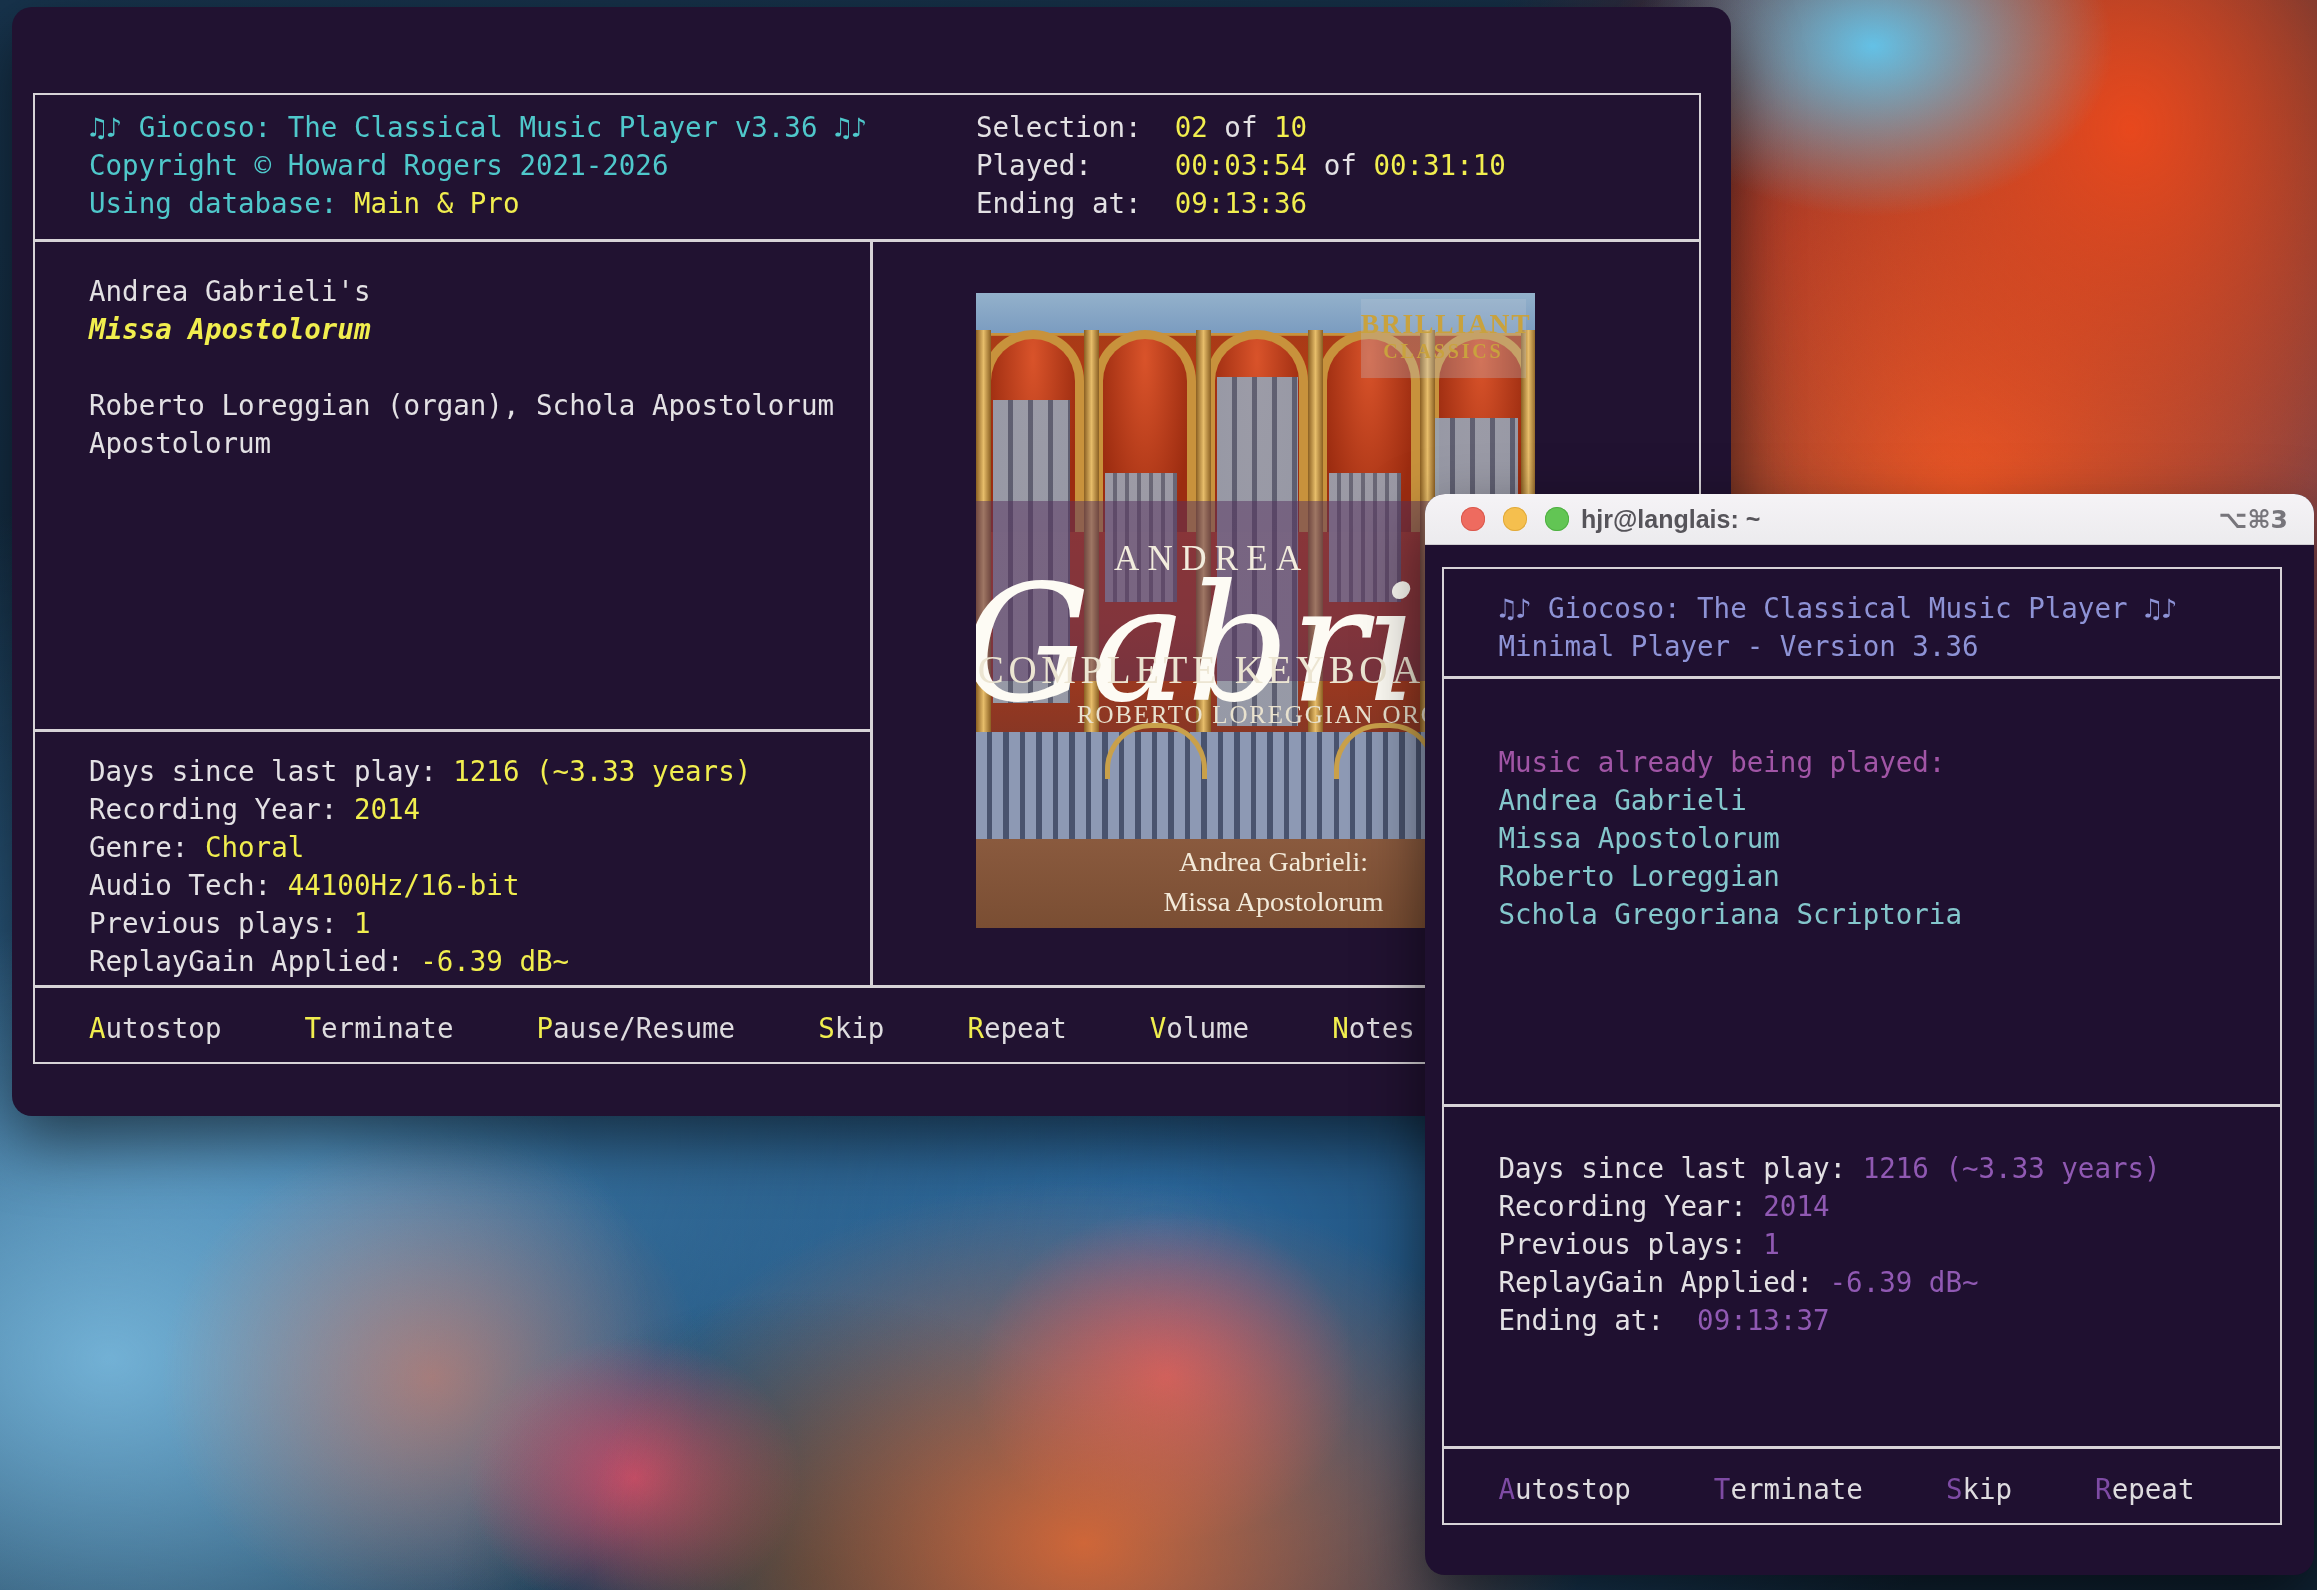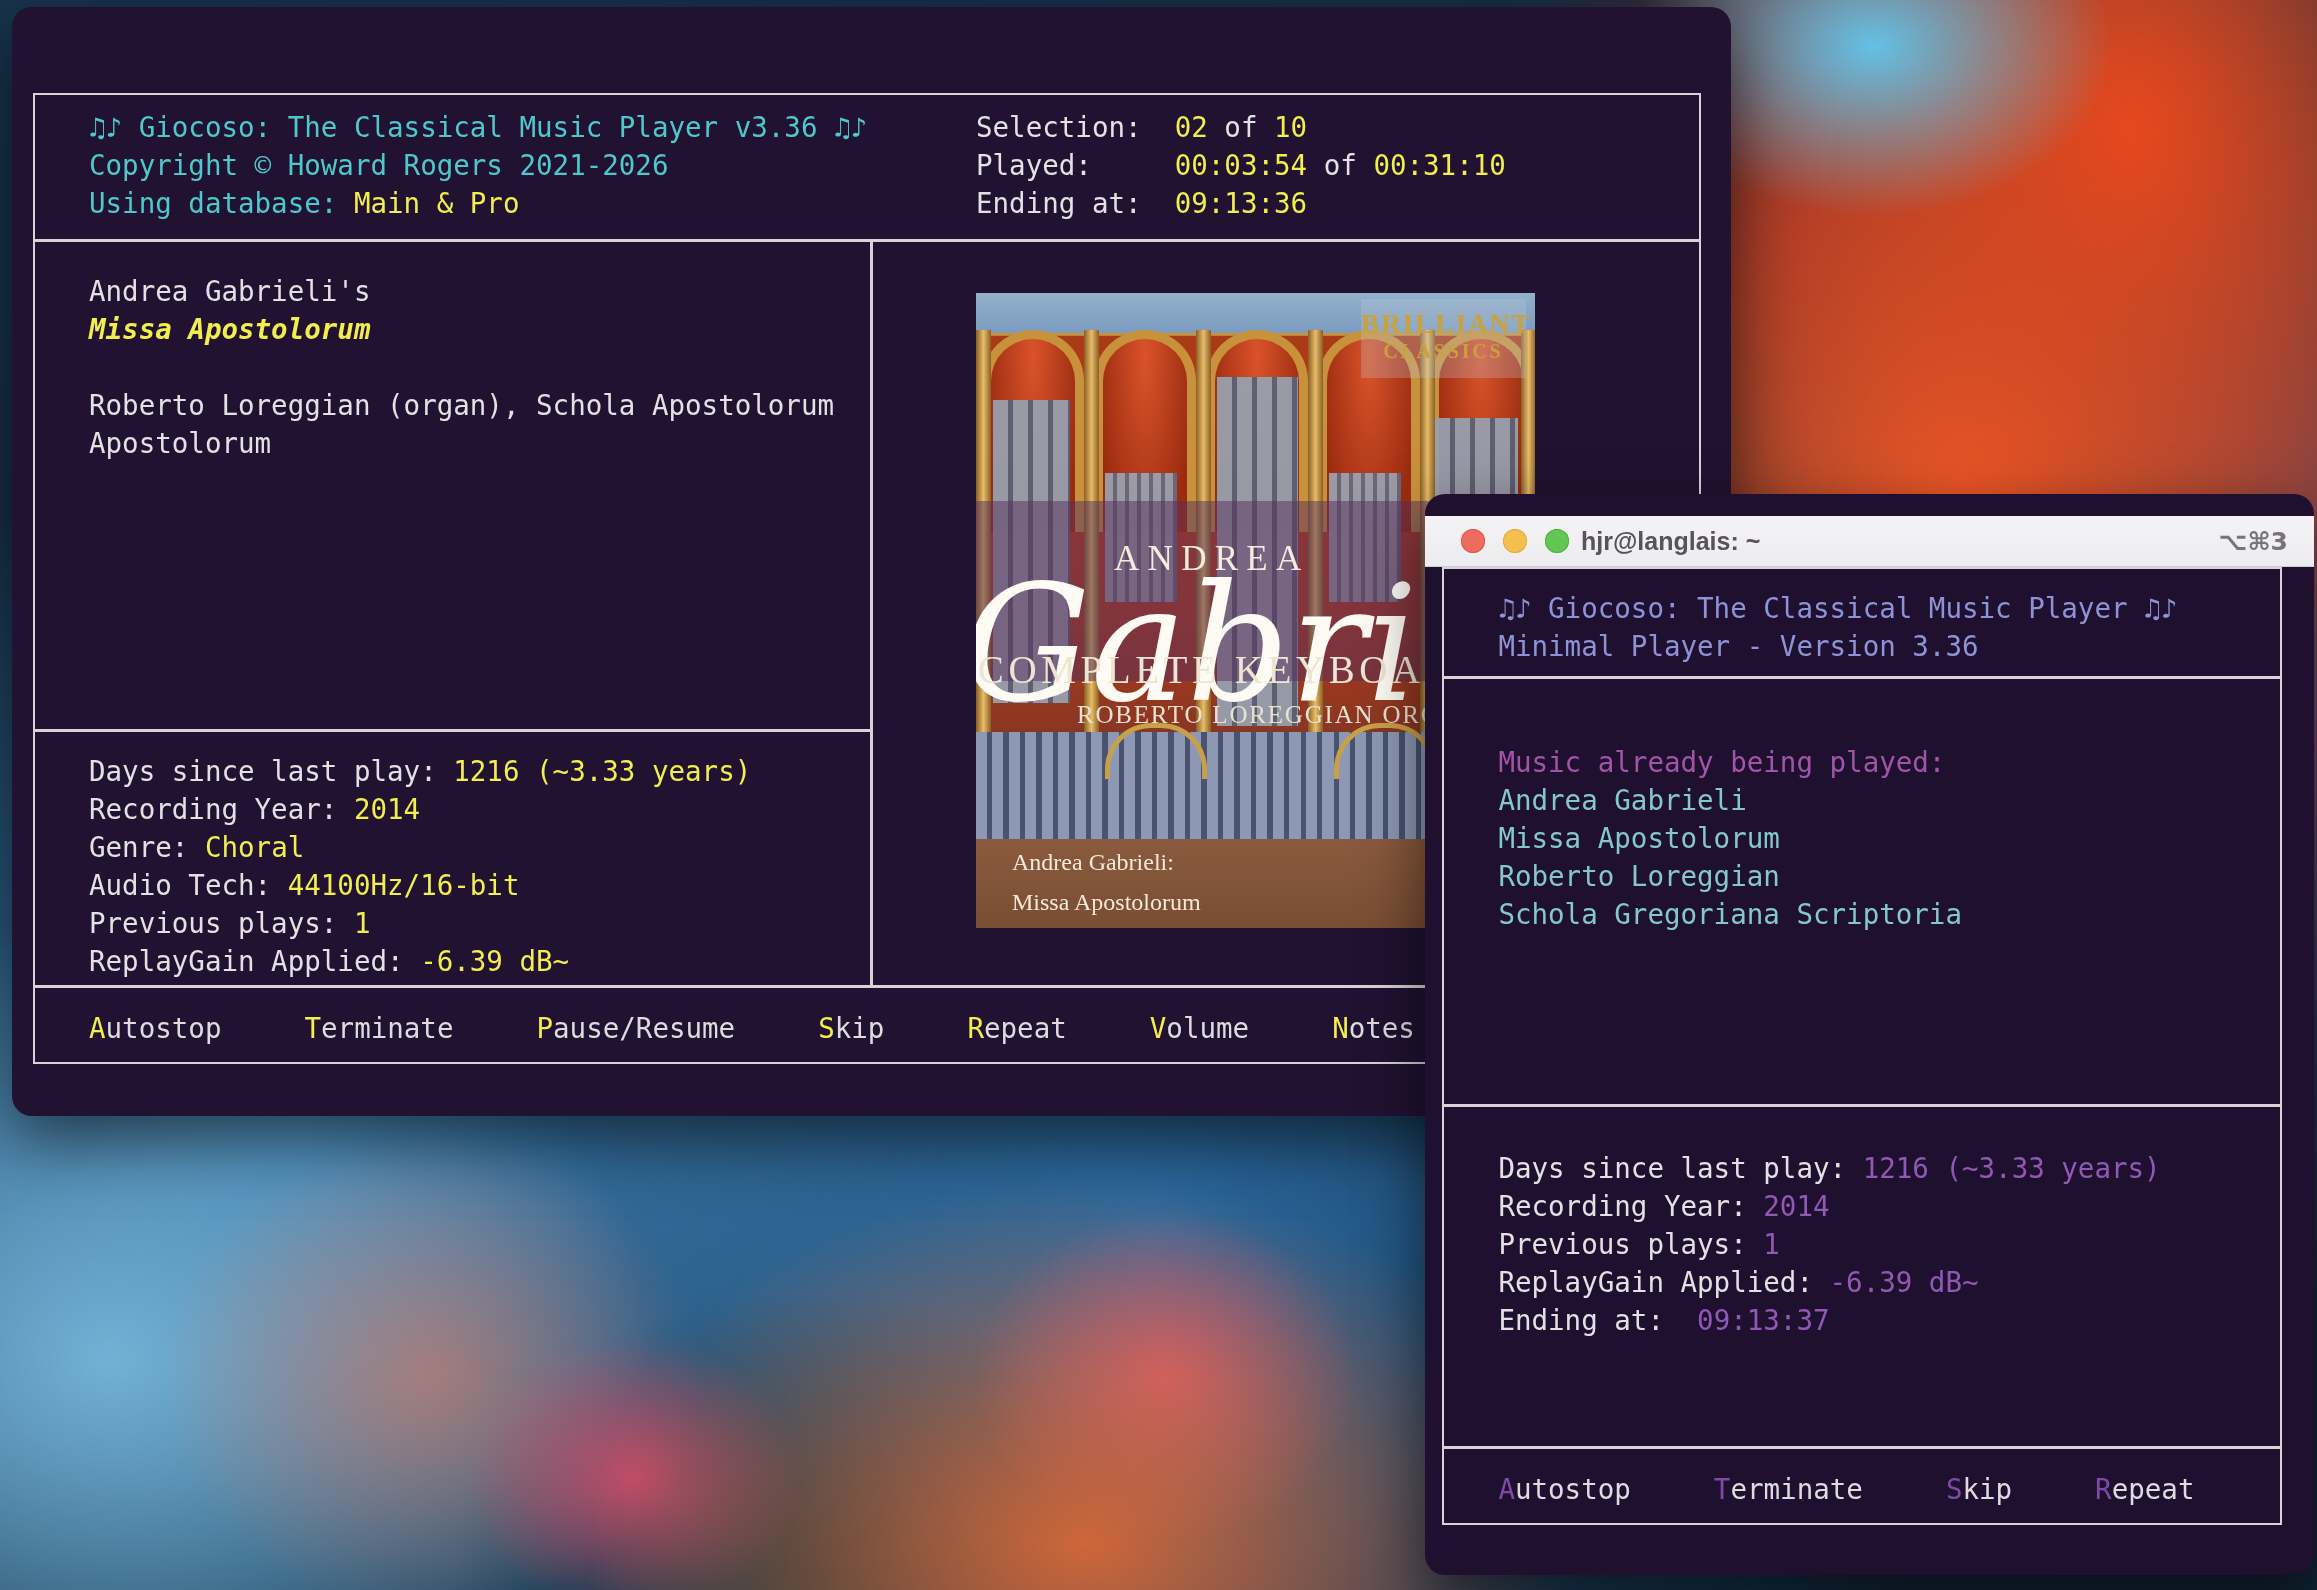--- a/index.html
+++ b/index.html
@@ -21,21 +21,21 @@
       radial-gradient(826px 661px at 110px 1359px, rgba(122,186,222,.9), rgba(122,186,222,0) 66%),
       radial-gradient(1286px 918px at 312px 1139px, rgba(62,128,180,.95), rgba(62,128,180,0) 72%),
       radial-gradient(1194px 872px at 1157px 1231px, rgba(44,108,164,.95), rgba(44,108,164,0) 75%),
       linear-gradient(160deg,#17334c 0%,#122a3e 45%,#102334 100%);
   }
   .window{position:absolute;border-radius:20px;box-shadow:0 26px 64px rgba(0,0,0,.55);overflow:hidden;}
   .win1{left:12px;top:7.3px;width:1719px;height:1109px;background:#211231;}
   .win2{left:1425px;top:494px;width:889px;height:1081px;background:#1f1030;}
   .titlebar{position:relative;width:100%;}
   .tb1{height:59px;background:linear-gradient(#eeecef,#e3e1e4);border-bottom:0.9px solid #c7c5c9;}
-  .tb2{height:50px;background:linear-gradient(#f5f3f6,#ecebee);border-bottom:0.9px solid #cfcdd1;margin-top:22px;}
+  .tb2{height:50px;background:linear-gradient(#f5f3f6,#ecebee);border-bottom:0.9px solid #cfcdd1;}
   .light{position:absolute;border-radius:50%;width:24px;height:24px;top:50%;transform:translateY(-50%);}
   .l-gray{background:#cfcdd2;box-shadow:inset 0 0 0 0.9px #bdbbc1;}
   .l-red{background:#ee6b5f;box-shadow:inset 0 0 0 0.9px #d9594e;}
   .l-yellow{background:#f5bf4e;box-shadow:inset 0 0 0 0.9px #e0a93b;}
   .l-green{background:#62c554;box-shadow:inset 0 0 0 0.9px #4faf43;}
   .tb-title{position:absolute;top:50%;transform:translateY(-50%);font-weight:700;font-size:25px;white-space:nowrap;}
   .tb1 .tb-title{left:161px;color:#97959d;}
   .tb2 .tb-title{left:156px;color:#56545a;}
   .tb-shortcut{position:absolute;top:50%;transform:translateY(-50%);right:26px;font-weight:700;font-size:25px;font-family:"DejaVu Sans",sans-serif;}
   .tb1 .tb-shortcut{color:#b6b4ba;}
@@ -87,21 +87,21 @@
   .aa-col{top:37px;height:413px;width:14.7px;background:linear-gradient(90deg,#8a5f22,#e7bd6a 50%,#8a5f22);}
   .aa-pipes{background:repeating-linear-gradient(90deg,#97a2b2 0 14.7px,#586278 14.7px 20px);opacity:.92;}
   .aa-pipes-sm{background:repeating-linear-gradient(90deg,#9aa5b5 0 8.3px,#626c80 8.3px 12px);opacity:.9;}
   .aa-midband{left:0;right:0;top:208px;height:180px;background:rgba(86,48,94,.5);}
   .aa-lowpipes{left:0;right:0;top:439px;height:110px;background:repeating-linear-gradient(90deg,#8d99b4 0 11px,#49536e 11px 16.5px);}
   .aa-lowarch{top:430px;width:92px;height:51px;border:5.5px solid #c9a04a;border-bottom:none;border-radius:46px 46px 0 0;}
   .aa-andrea{left:138px;top:246px;color:#f2ecdd;font-family:"Liberation Serif",serif;font-size:35px;letter-spacing:8.3px;white-space:nowrap;}
   .aa-script{left:-13.8px;top:271px;color:#fdfbf4;font-family:"DejaVu Serif",serif;font-style:italic;font-size:161px;line-height:161px;white-space:nowrap;}
   .aa-sub{left:1.8px;top:354px;color:#ece5d2;font-family:"Liberation Serif",serif;font-size:39px;letter-spacing:4.6px;white-space:nowrap;}
   .aa-credit{left:101px;top:408px;color:#e9e2cf;font-family:"Liberation Serif",serif;font-size:25px;letter-spacing:1.8px;white-space:nowrap;}
-  .aa-caption{left:0;right:0;bottom:0;height:86px;background:linear-gradient(#8a5a3e,#7a4e33);text-align:left;color:#f3ead9;font-family:"Liberation Serif",serif;font-size:24px;line-height:40px;padding-top:3.7px;padding-left:36px;}
+  .aa-caption{left:0;right:0;bottom:0;height:86px;background:linear-gradient(#8a5a3e,#7a4e33);text-align:center;color:#f3ead9;font-family:"Liberation Serif",serif;font-size:28px;line-height:40px;padding-top:3.7px;padding-left:36px;}
   .aa-badge{top:5.5px;right:9.2px;width:165px;height:79px;background:rgba(190,200,216,.28);text-align:center;color:#c9a23e;font-family:"Liberation Serif",serif;font-weight:bold;}
   .aa-badge .bl1{font-size:27.5px;letter-spacing:1.8px;margin-top:9.2px;}
   .aa-badge .bl2{font-size:20px;letter-spacing:2.8px;}
 </style>
 </head>
 <body>
 
 <div class="window win1">
 
   <div class="tui-box box1">

